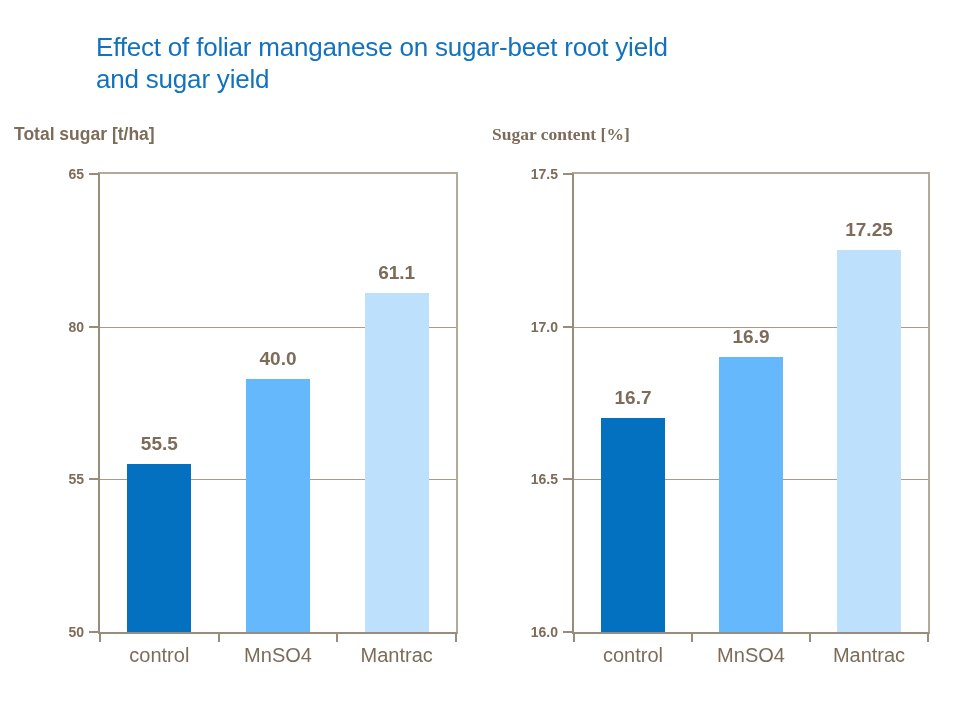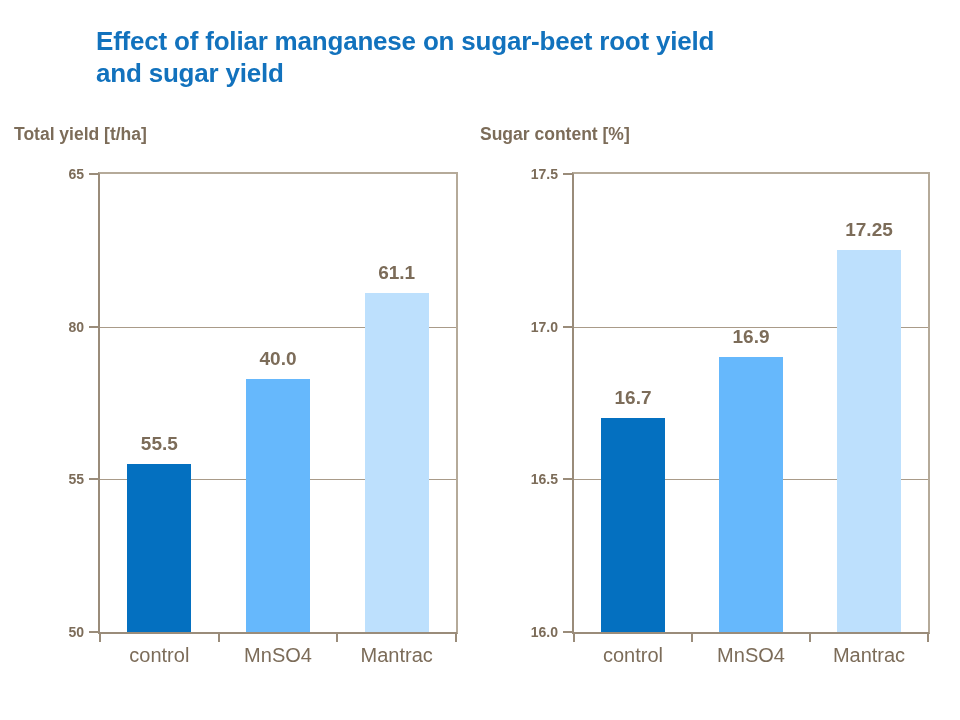--- a/index.html
+++ b/index.html
@@ -17,24 +17,24 @@
 
   #slide {
     position: absolute;
     inset: 0;
   }
 
   
   #chart-title {
     position: absolute;
     left: 96px;
-    top: 26px;
+    top: 32px;
     width: 800px;
     font-size: 26px;
-    font-weight: bold;
+    font-weight: normal;
     line-height: 1.22;
     color: #1272BD;
     letter-spacing: -0.2px;
     white-space: pre-line;
   }
 
   
   .panel {
     position: absolute;
     top: 0;
@@ -45,21 +45,21 @@
 
   .panel-title {
     position: absolute;
     top: 124px;
     font-size: 17.5px;
     font-weight: bold;
     color: #7C6C59;
     white-space: nowrap;
   }
   #panel-left .panel-title  { left: 14px; }
-  #panel-right .panel-title { left: 0; }
+  #panel-right .panel-title { left: 12px; font-family: Liberation Serif, serif; }
 
   
   .plot {
     position: absolute;
     box-sizing: border-box;
     border-left: 2px solid #9A8C7A;
     border-top: 2px solid #B5AA99;
     border-right: 2px solid #B5AA99;
     border-bottom: 2px solid #9A8C7A;
     background: #ffffff;
@@ -144,21 +144,21 @@
 </style>
 </head>
 <body>
 
 <div id="slide">
 
   <div id="chart-title">Effect of foliar manganese on sugar-beet root yield
 and sugar yield</div>
 
   <div class="panel" id="panel-left">
-    <div class="panel-title">Total yield [t/ha]</div>
+    <div class="panel-title">Total sugar [t/ha]</div>
     <div class="plot" id="plot-left">
       <div class="plot-inner" id="plot-inner-left">
           <div class="gridline" style="top: 305.333px;"></div>
           <div class="gridline" style="top: 152.667px;"></div>
           <div class="bar" style="left: 27.3333px; width: 64px; height: 167.933px; background: rgb(4, 112, 192);"></div>
           <div class="bar-value" style="left: 59.3333px; top: 259.067px;">55.5</div>
           <div class="bar" style="left: 146px; width: 64px; height: 253.427px; background: rgb(102, 184, 252);"></div>
           <div class="bar-value" style="left: 178px; top: 173.573px;">40.0</div>
           <div class="bar" style="left: 264.667px; width: 64px; height: 338.92px; background: rgb(189, 224, 253);"></div>
           <div class="bar-value" style="left: 296.667px; top: 88.08px;">61.1</div>

